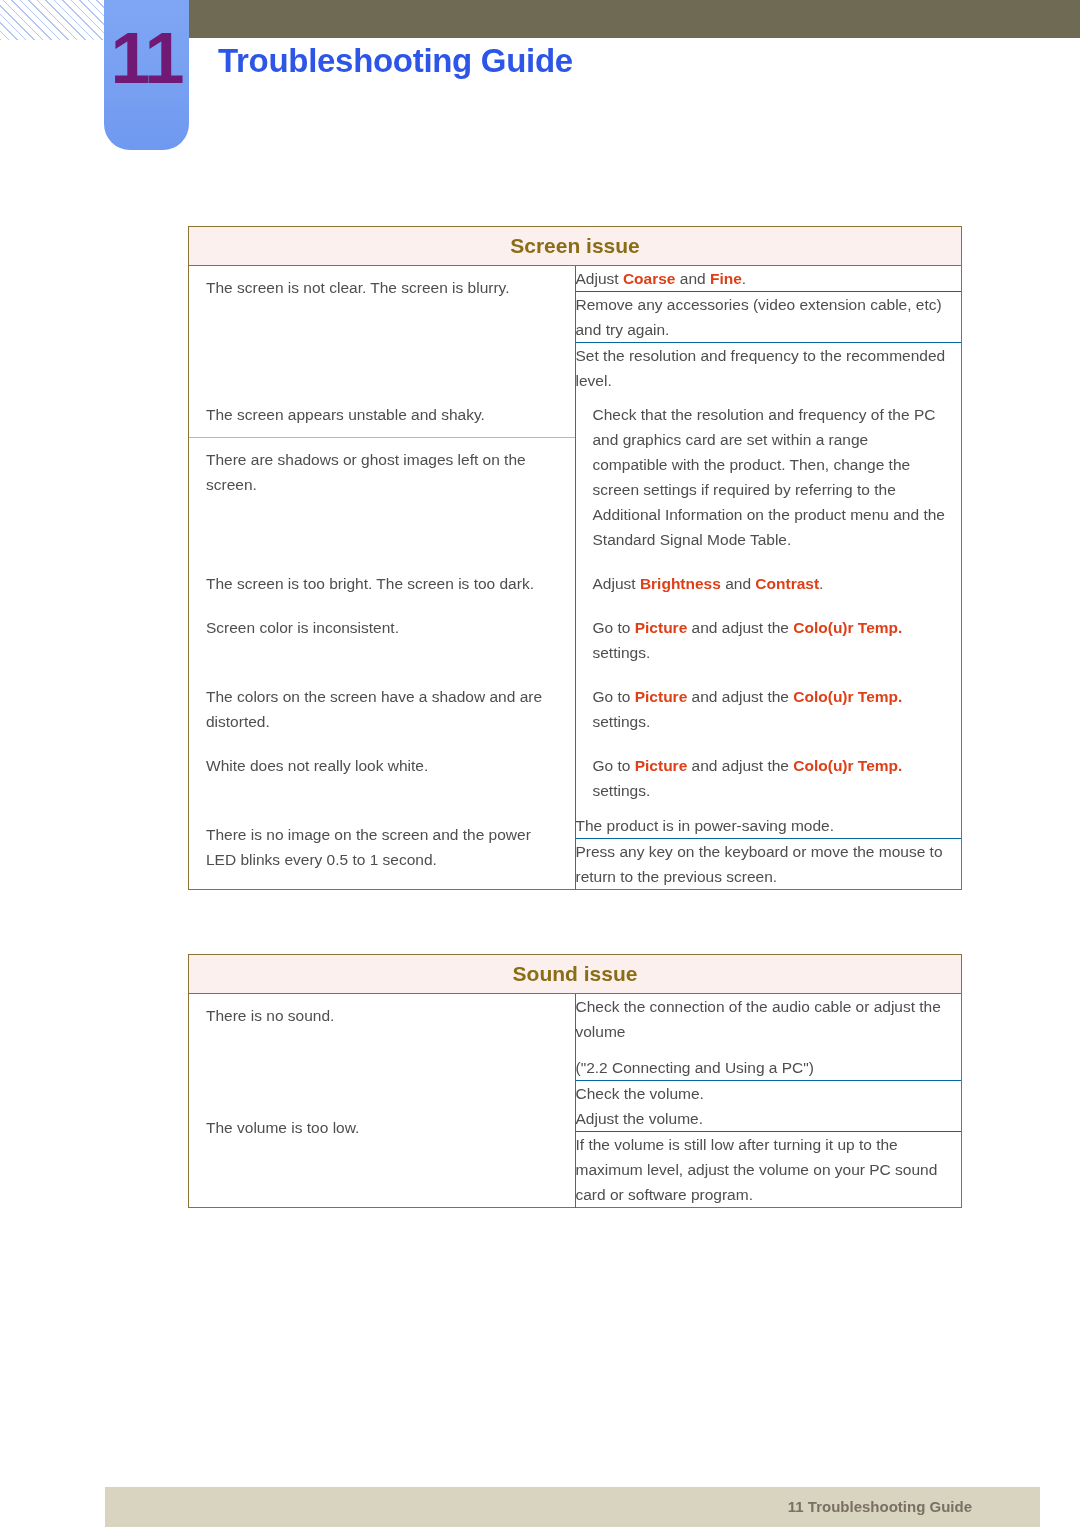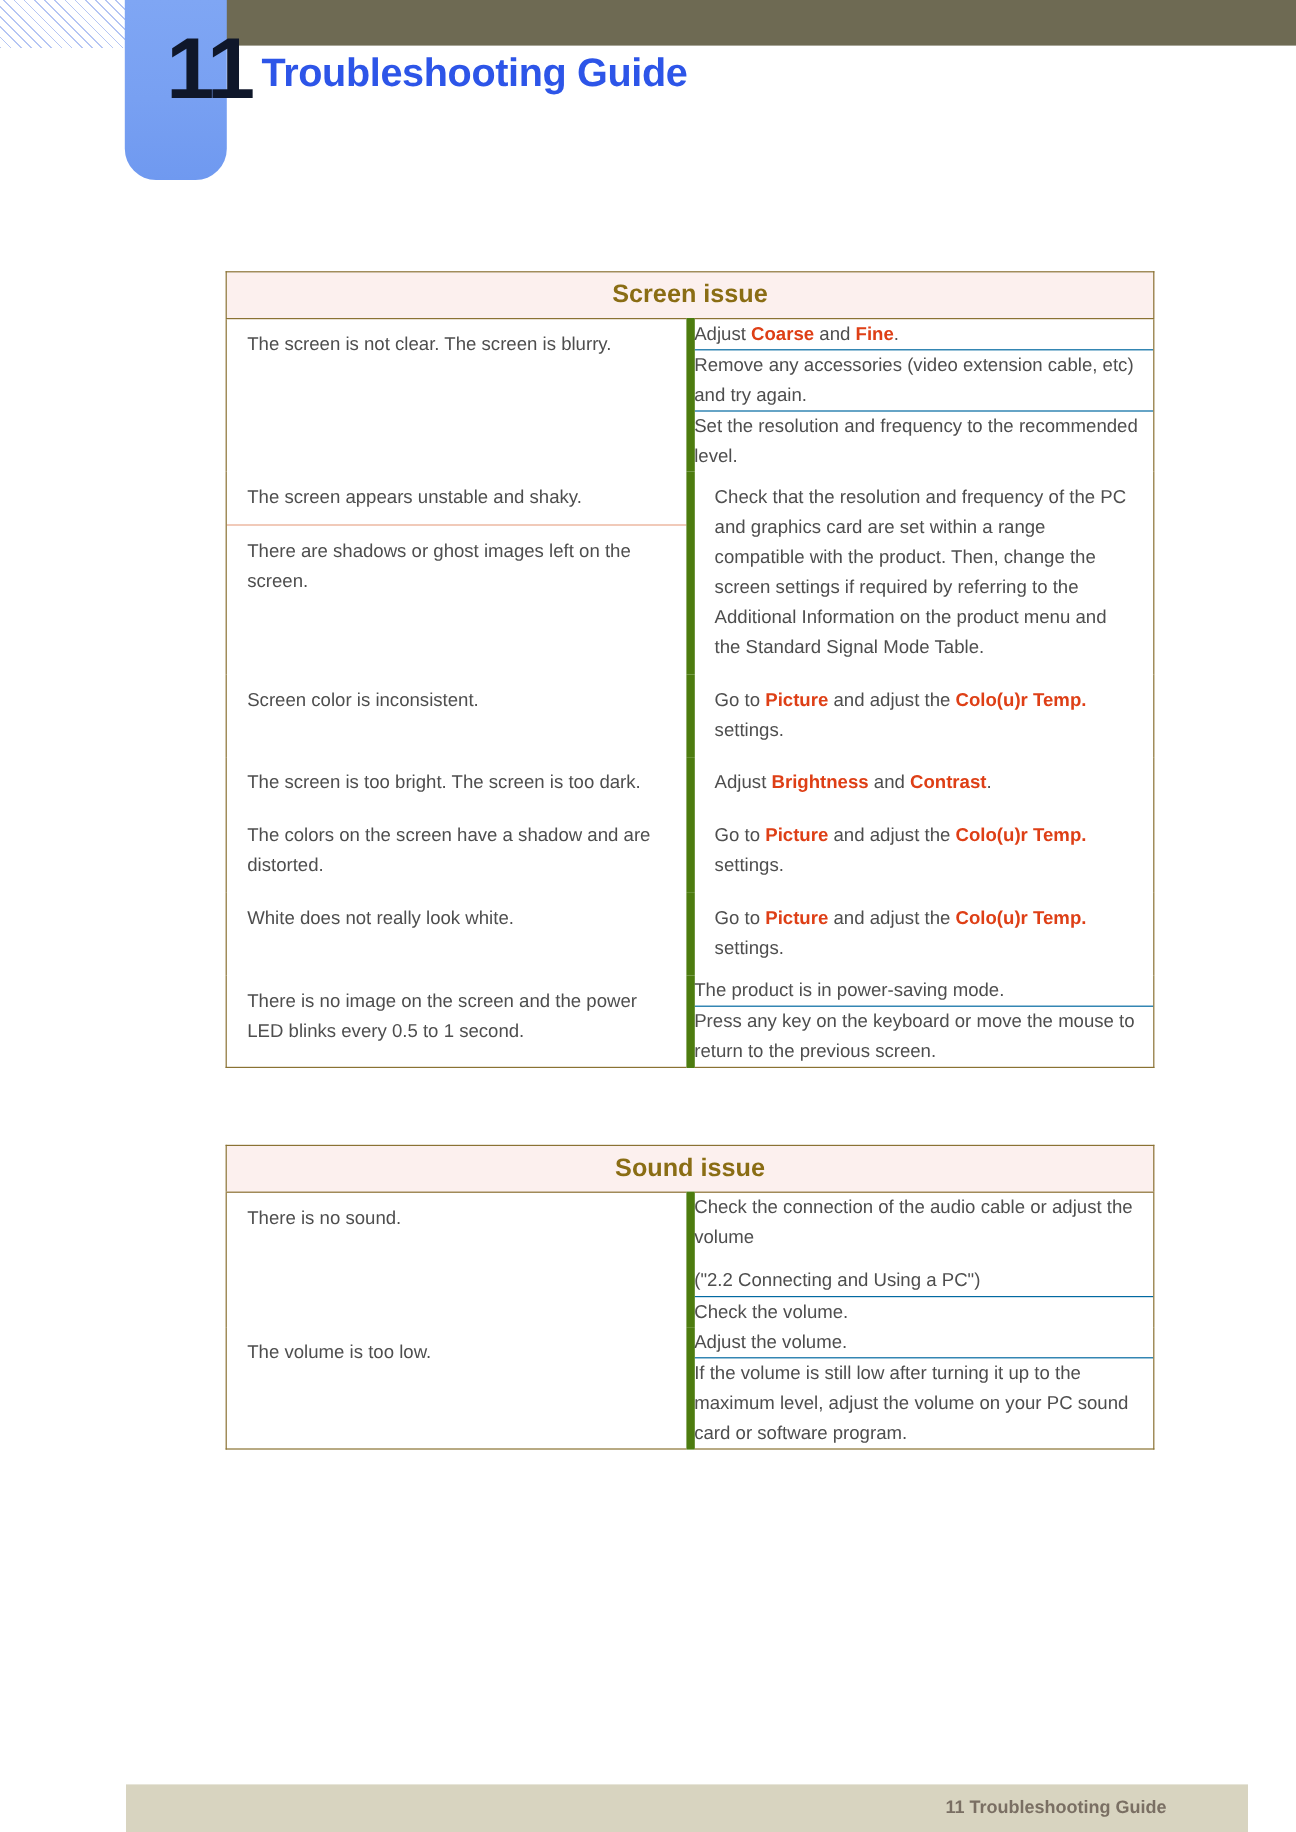--- a/index.html
+++ b/index.html
@@ -49,27 +49,26 @@
     height: 150px;
     background: linear-gradient(to bottom, #7fa6f4 0%, #78a0f2 55%, #6f99f0 100%);
     border-bottom-left-radius: 26px;
     border-bottom-right-radius: 26px;
   }
   .chapter-number {
     position: absolute;
     left: 104px; top: 22px;
     width: 85px;
     text-align: center;
-    color: #0f172a;
+    color: #701a75;
     font-size: 72px;
     font-weight: bold;
     line-height: 72px;
     letter-spacing: -2px;
     font-family: "Liberation Sans", sans-serif;
-    padding-left: 28px;
   }
   .header-title {
     position: absolute;
     left: 218px; top: 42px;
     color: #2d55e8;
     font-size: 33px;
     font-weight: bold;
     letter-spacing: -0.3px;
     white-space: nowrap;
   }
@@ -96,21 +95,21 @@
     font-size: 21px;
     font-weight: bold;
     text-align: center;
     height: 38px;
     line-height: 38px;
     border-bottom: 1.5px solid #8a7233;
     vertical-align: middle;
   }
   .col-sym {
     width: 387px;
-    border-right: 7px solid #4d7c0f;
+    border-right: 1px solid #4d7c0f;
     margin-left: 20px;
   }
   .col-sol {
     width: 385px;
   }
   .cell {
     font-size: 15.5px;
     color: #4e4e4e;
     line-height: 25px;
     padding: 9px 16px 10px 17px;
@@ -213,36 +212,36 @@
         <div class="cell sym-cell">The screen appears unstable and shaky.</div>
         <div class="cell">There are shadows or ghost images left on the screen.</div>
       </td>
       <td class="col-sol">
         <div class="cell">Check that the resolution and frequency of the PC and graphics card are set within a range compatible with the product. Then, change the screen settings if required by referring to the Additional Information on the product menu and the Standard Signal Mode Table.</div>
       </td>
     </tr>
 
     <tr>
       <td class="col-sym">
+        <div class="cell">The screen is too bright. The screen is too dark.</div>
+      </td>
+      <td class="col-sol">
+        <div class="cell">
+          <span>Adjust </span><span class="hl">Brightness</span><span> and </span><span class="hl">Contrast</span><span>.</span>
+        </div>
+      </td>
+    </tr>
+
+    <tr>
+      <td class="col-sym">
         <div class="cell">Screen color is inconsistent.</div>
       </td>
       <td class="col-sol">
         <div class="cell">
           <span>Go to </span><span class="hl">Picture</span><span> and adjust the </span><span class="hl">Colo(u)r Temp.</span><span> settings.</span>
-        </div>
-      </td>
-    </tr>
-
-    <tr>
-      <td class="col-sym">
-        <div class="cell">The screen is too bright. The screen is too dark.</div>
-      </td>
-      <td class="col-sol">
-        <div class="cell">
-          <span>Adjust </span><span class="hl">Brightness</span><span> and </span><span class="hl">Contrast</span><span>.</span>
         </div>
       </td>
     </tr>
 
     <tr>
       <td class="col-sym">
         <div class="cell">The colors on the screen have a shadow and are distorted.</div>
       </td>
       <td class="col-sol">
         <div class="cell">

